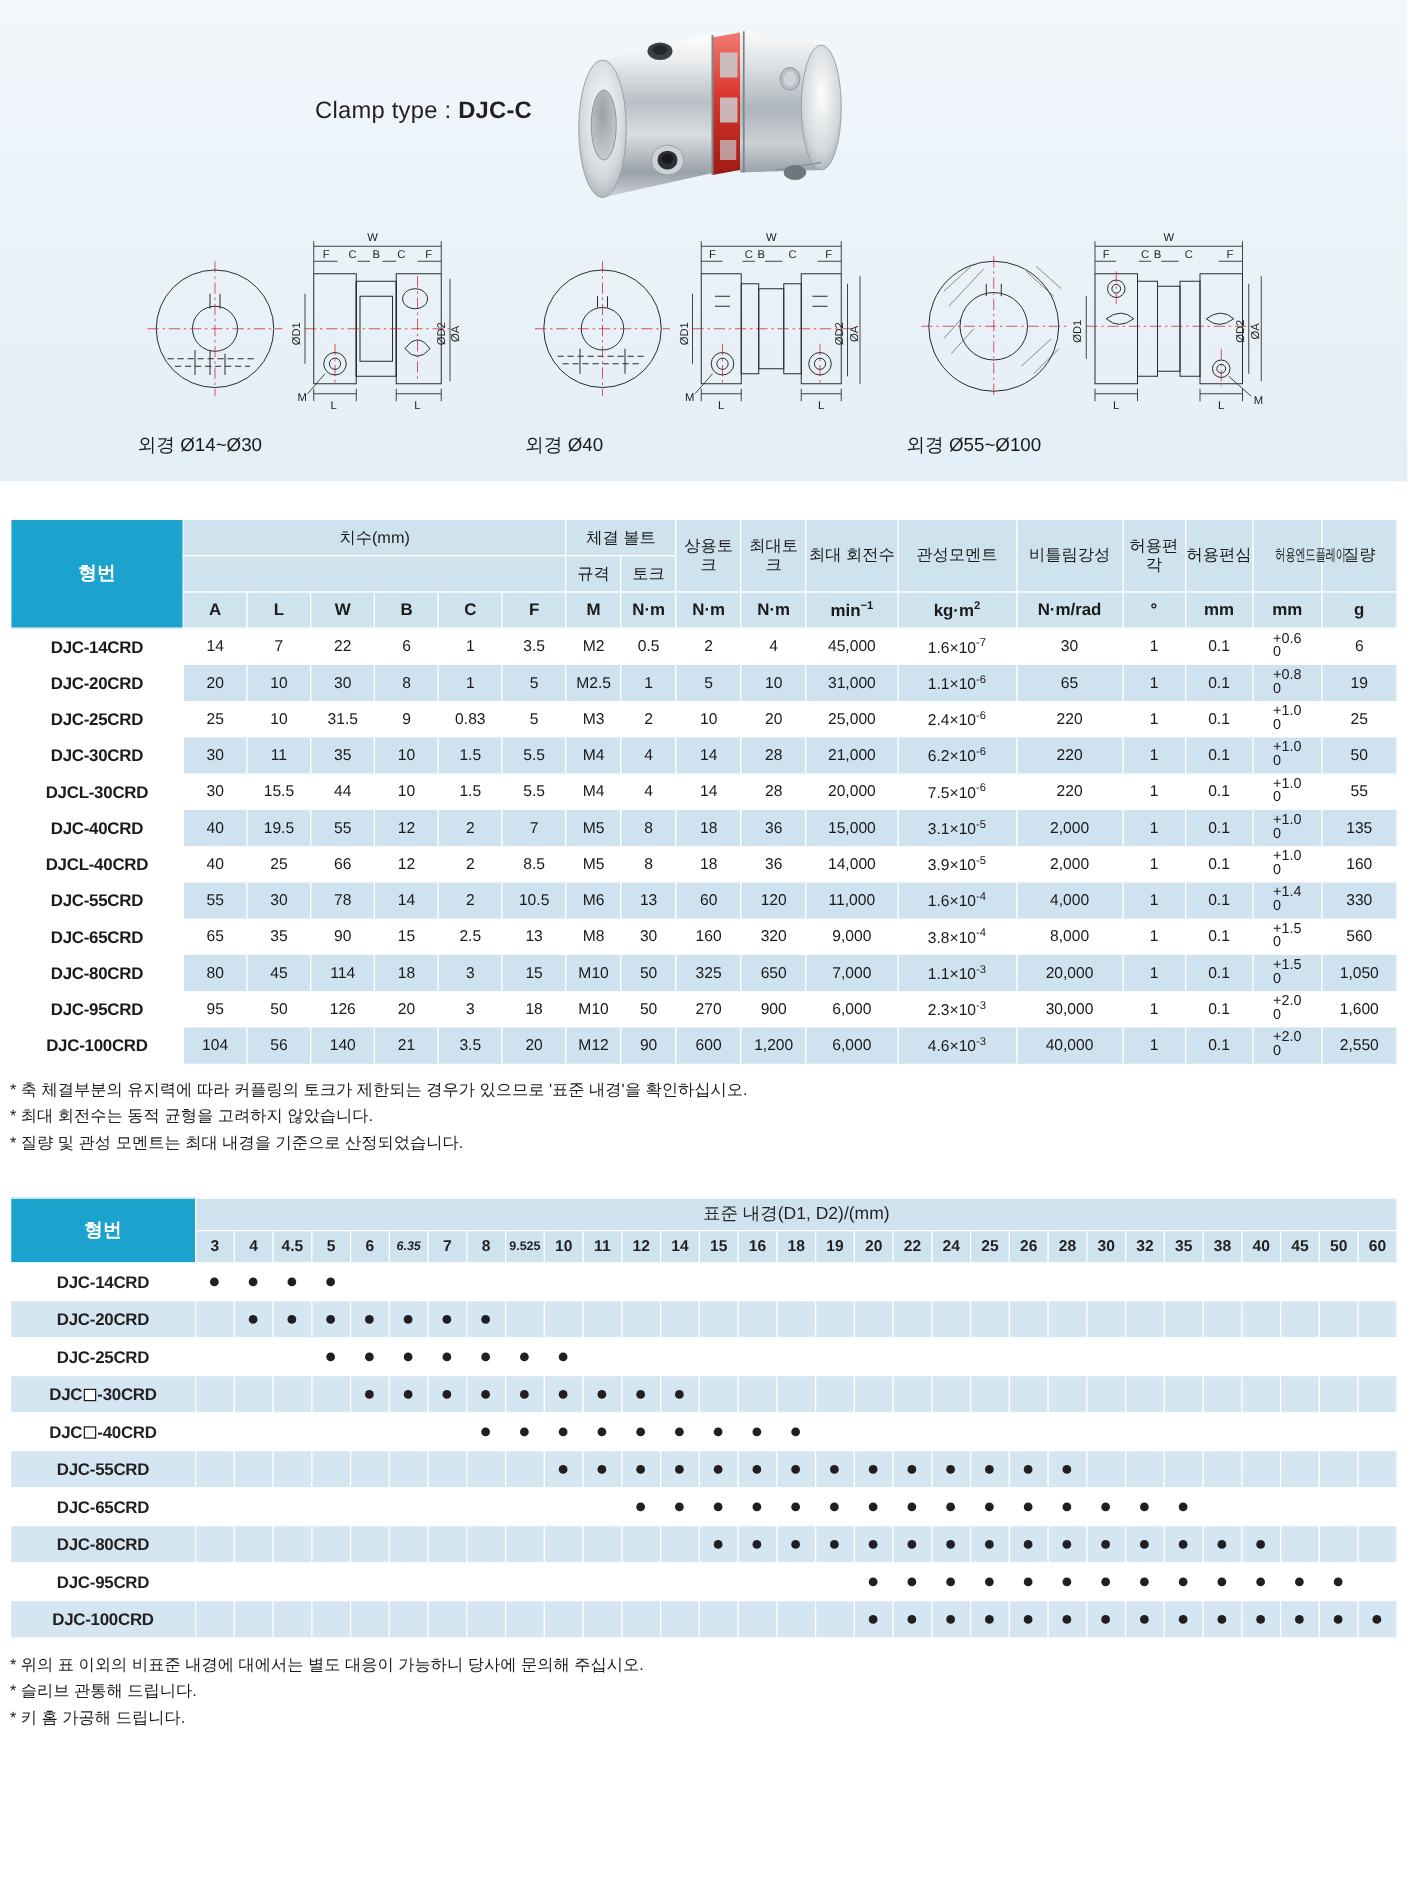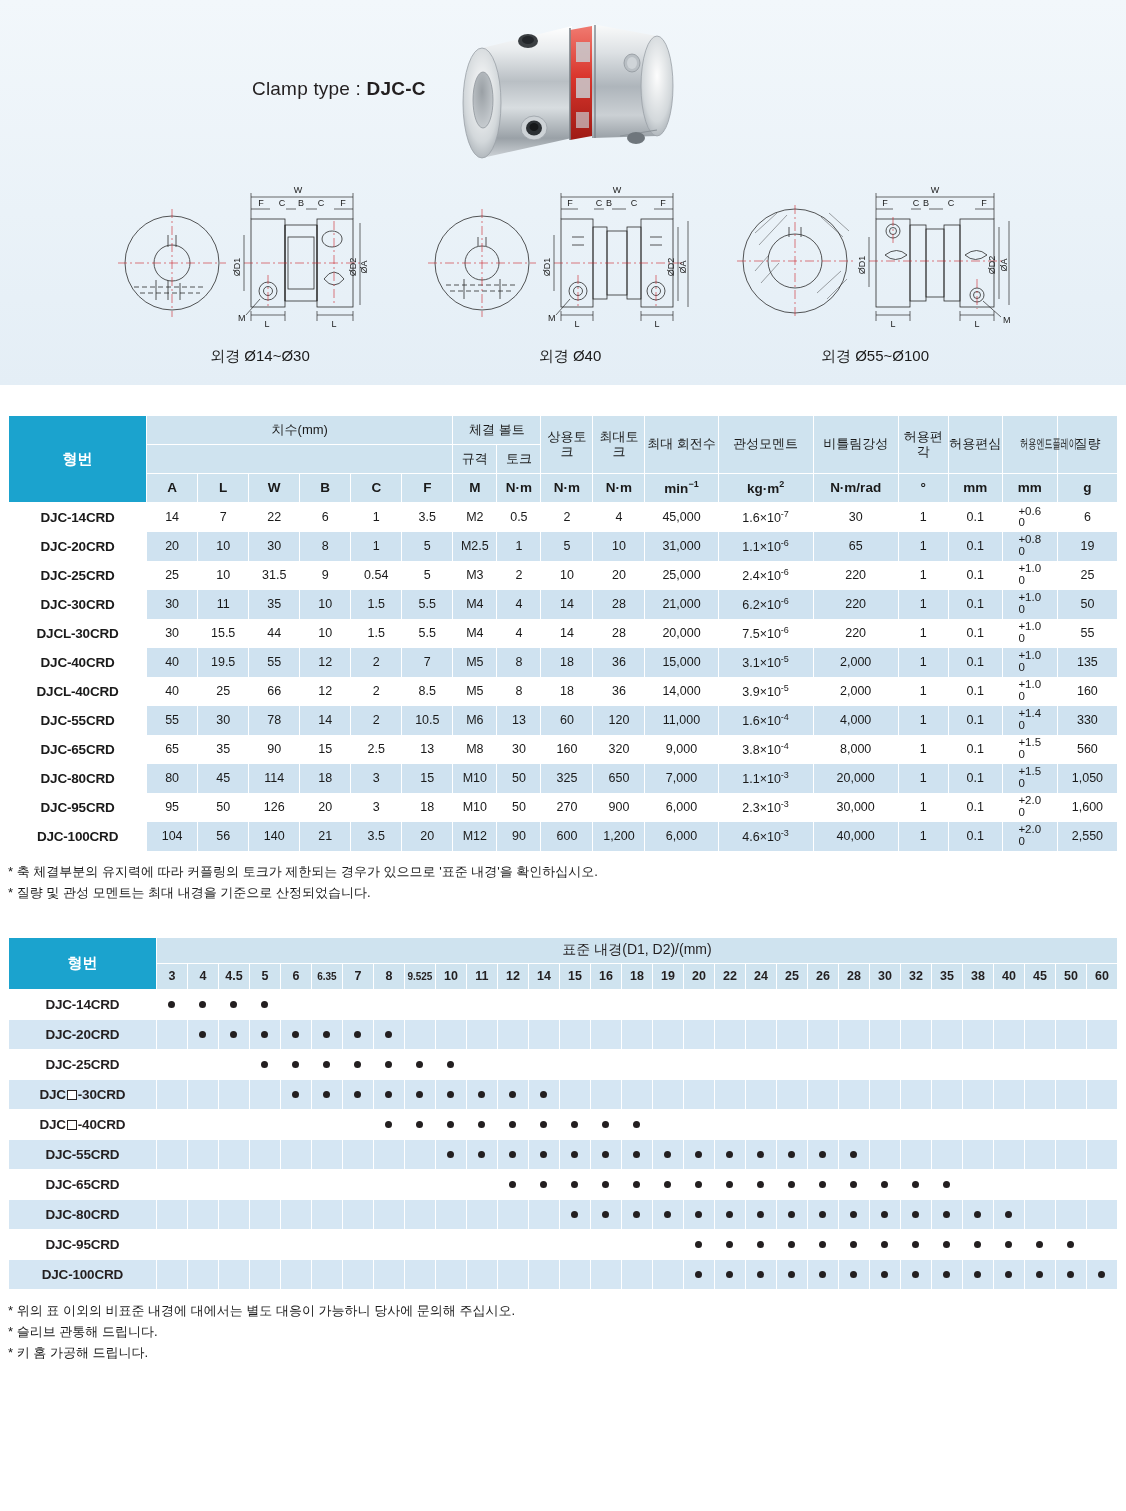--- a/index.html
+++ b/index.html
@@ -36,21 +36,20 @@
   .drawings {
     position: absolute;
     left: 0; top: 175px;
     width: 1126px; height: 200px;
   }
   .dwg-group { position: absolute; top: 0; }
   .dwg-caption {
     position: absolute;
     top: 172px;
     width: 100%;
-    text-align: center;
     font-size: 15px;
     color: #1a1a1a;
     white-space: nowrap;
   }
 
   
   table { border-collapse: collapse; }
 
   table.spec {
     width: 1110px;
@@ -512,21 +511,21 @@
         <td>0.1</td>
         <td><span class="endplay"><span class="top">+0.8</span><span class="bot">0</span></span></td>
         <td>19</td>
       </tr>
       <tr>
         <td class="model">DJC-25CRD</td>
         <td>25</td>
         <td>10</td>
         <td>31.5</td>
         <td>9</td>
-        <td>0.54</td>
+        <td>0.83</td>
         <td>5</td>
         <td>M3</td>
         <td>2</td>
         <td>10</td>
         <td>20</td>
         <td>25,000</td>
         <td>2.4×10<sup>-6</sup></td>
         <td>220</td>
         <td>1</td>
         <td>0.1</td>
@@ -711,20 +710,21 @@
         <td>1</td>
         <td>0.1</td>
         <td><span class="endplay"><span class="top">+2.0</span><span class="bot">0</span></span></td>
         <td>2,550</td>
       </tr>
     </tbody>
 </table>
 
 <div class="notes" id="spec-notes">
     <div>* 축 체결부분의 유지력에 따라 커플링의 토크가 제한되는 경우가 있으므로 '표준 내경'을 확인하십시오.</div>
+    <div>* 최대 회전수는 동적 균형을 고려하지 않았습니다.</div>
     <div>* 질량 및 관성 모멘트는 최대 내경을 기준으로 산정되었습니다.</div>
   </div>
 
 <table class="bore">
   <colgroup id="bore-cols">
     <col style="width:148px">
   <col style="width: 31px;">
       <col style="width: 31px;">
       <col style="width: 31px;">
       <col style="width: 31px;">
@@ -760,21 +760,21 @@
     <tr>
       <th class="model-head" rowspan="2">형번</th>
       <th class="group-head" id="bore-group-head" colspan="31">표준 내경(D1, D2)/(mm)</th>
     </tr>
     <tr id="bore-size-row">
         <th class="size">3</th>
         <th class="size">4</th>
         <th class="size">4.5</th>
         <th class="size">5</th>
         <th class="size">6</th>
-        <th class="size" style="font-size: 10px;">6.35</th>
+        <th class="size" style="font-size: 10px; font-style: italic;">6.35</th>
         <th class="size">7</th>
         <th class="size">8</th>
         <th class="size" style="font-size: 10px;">9.525</th>
         <th class="size">10</th>
         <th class="size">11</th>
         <th class="size">12</th>
         <th class="size">14</th>
         <th class="size">15</th>
         <th class="size">16</th>
         <th class="size">18</th>

